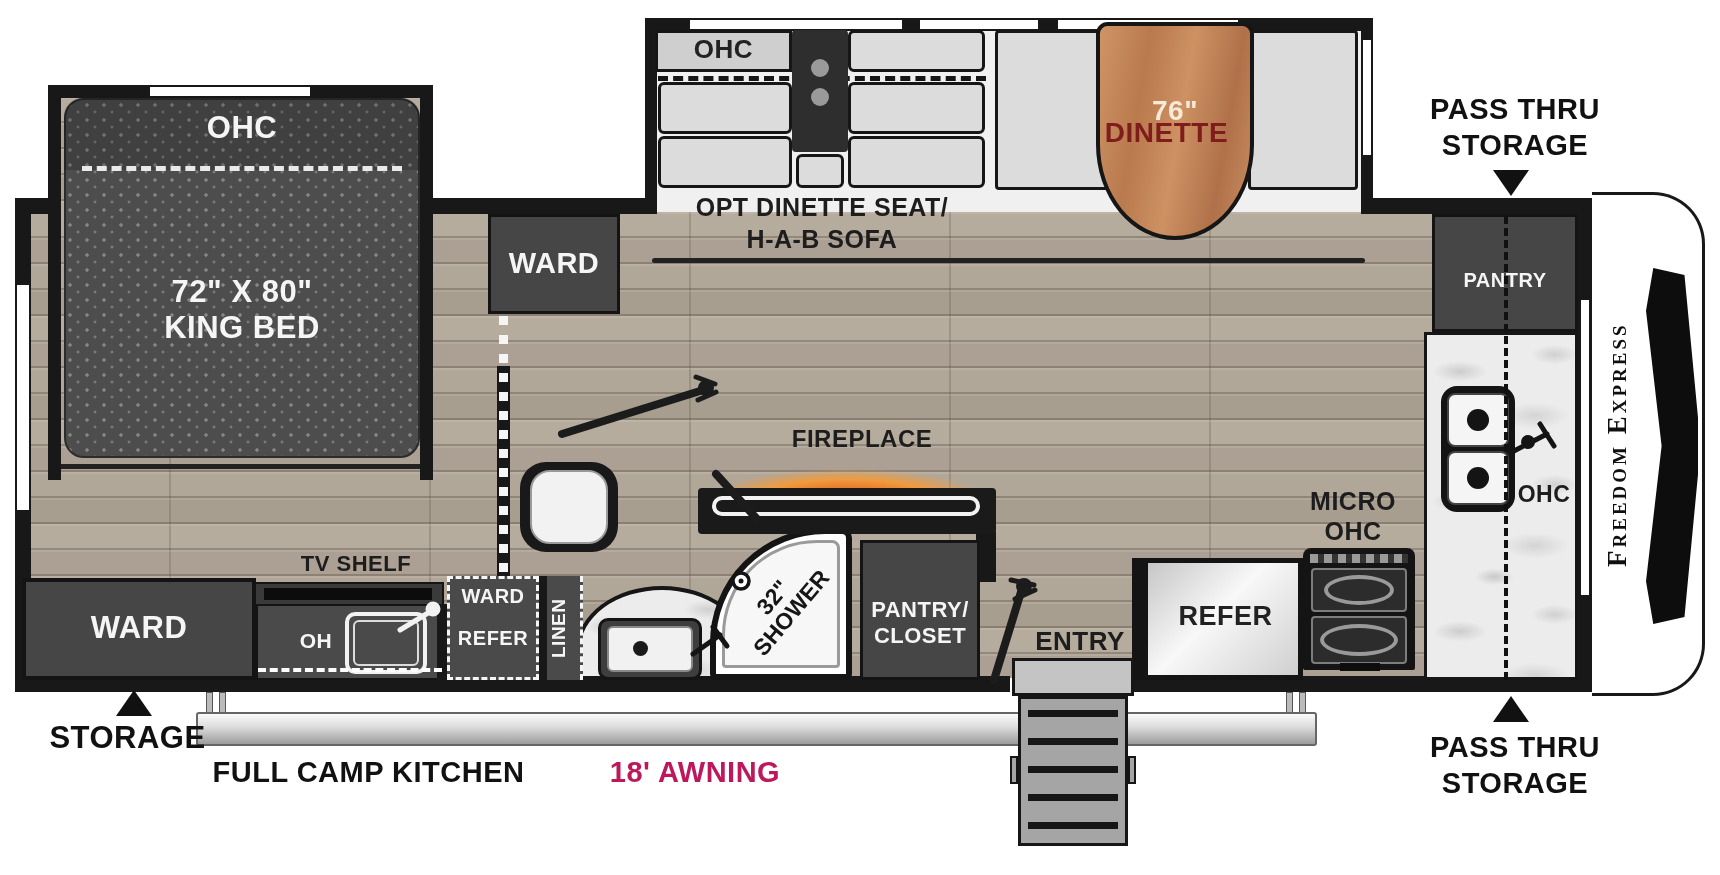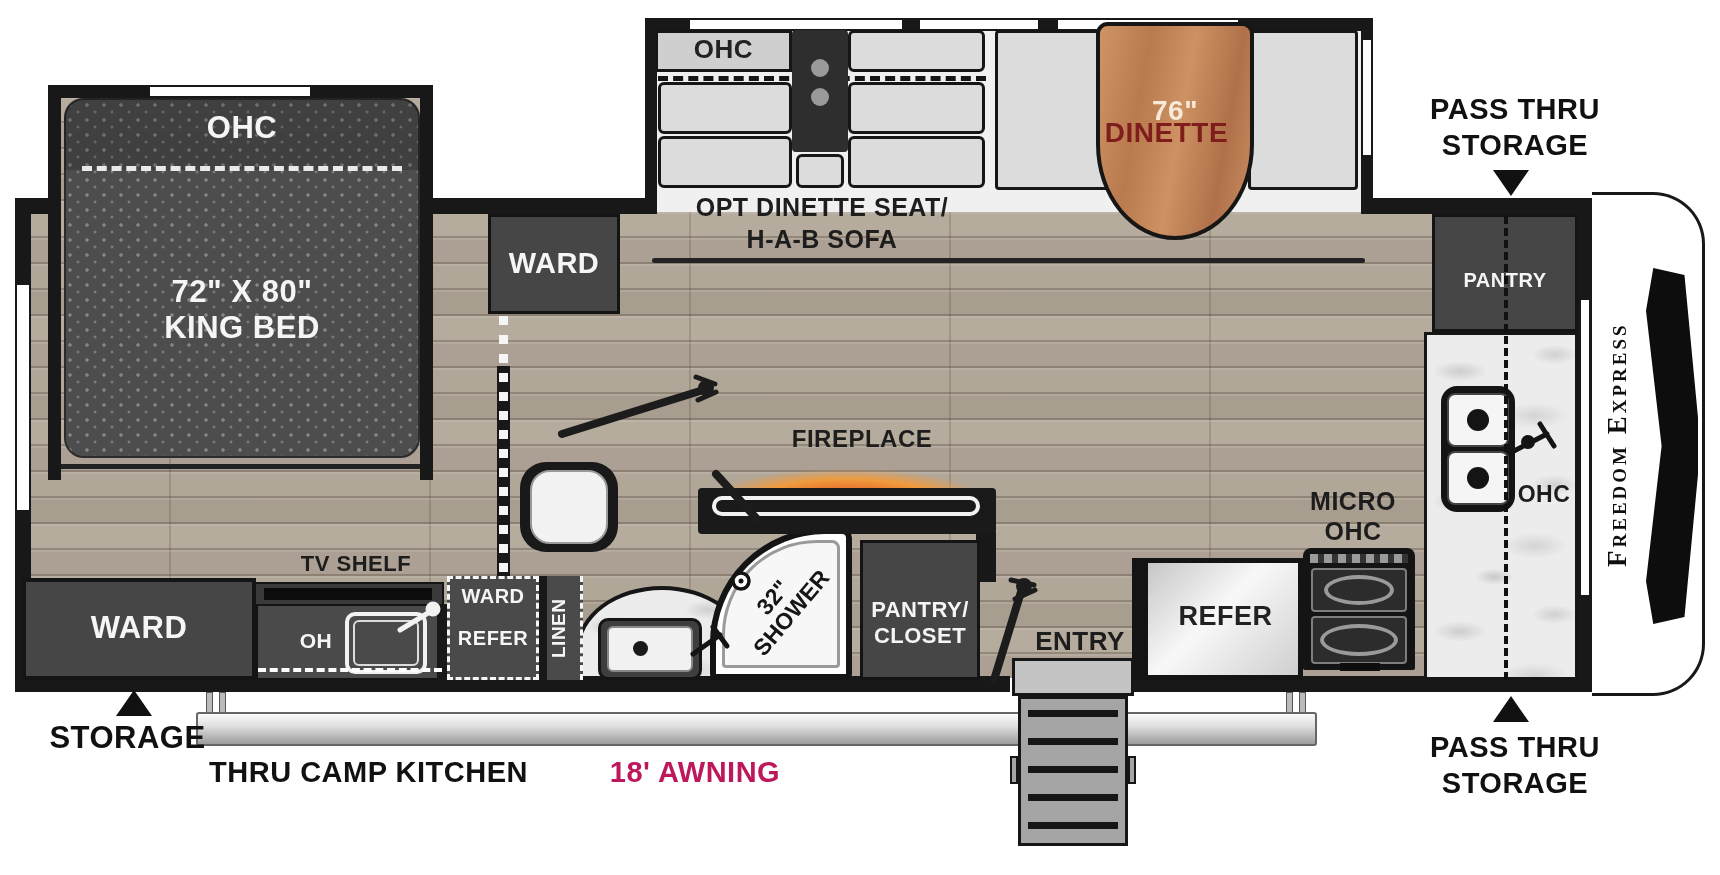--- a/index.html
+++ b/index.html
@@ -195,21 +195,21 @@
 
   <div class="abs" style="left:206px;top:692px;width:7px;height:22px;z-index:6;background:#bbb;border:1px solid #555;box-sizing:border-box;"></div>
   <div class="abs" style="left:219px;top:692px;width:7px;height:22px;z-index:6;background:#bbb;border:1px solid #555;box-sizing:border-box;"></div>
   <div class="abs" style="left:1286px;top:692px;width:7px;height:22px;z-index:6;background:#bbb;border:1px solid #555;box-sizing:border-box;"></div>
   <div class="abs" style="left:1299px;top:692px;width:7px;height:22px;z-index:6;background:#bbb;border:1px solid #555;box-sizing:border-box;"></div>
   <div class="abs" style="left:196px;top:712px;width:1121px;height:34px;z-index:7;background:linear-gradient(180deg,#fafafa,#ddd 42%,#9c9c9c);border:2px solid #666;box-sizing:border-box;border-radius:3px;"></div>
 
   <div class="tri-up" style="left:116px;top:690px;z-index:8;"></div>
   <div class="lbl" style="left:10px;top:722px;width:235px;font-size:31px;z-index:8;color:#111;">STORAGE</div>
 
-  <div class="lbl" style="left:196px;top:757px;width:345px;font-size:29px;z-index:8;color:#111;">THRU CAMP KITCHEN</div>
+  <div class="lbl" style="left:196px;top:757px;width:345px;font-size:29px;z-index:8;color:#111;">FULL CAMP KITCHEN</div>
   <div class="lbl" style="left:565px;top:757px;width:260px;font-size:29px;z-index:8;color:#be185d;">18' AWNING</div>
 
   <div class="lbl" style="left:1410px;top:94px;width:210px;font-size:29px;z-index:8;color:#111;">PASS THRU</div>
   <div class="lbl" style="left:1410px;top:130px;width:210px;font-size:29px;z-index:8;color:#111;">STORAGE</div>
   <div class="tri-down" style="left:1493px;top:170px;z-index:8;"></div>
 
   <div class="tri-up" style="left:1493px;top:696px;z-index:8;"></div>
   <div class="lbl" style="left:1410px;top:732px;width:210px;font-size:29px;z-index:8;color:#111;">PASS THRU</div>
   <div class="lbl" style="left:1410px;top:768px;width:210px;font-size:29px;z-index:8;color:#111;">STORAGE</div>
 

